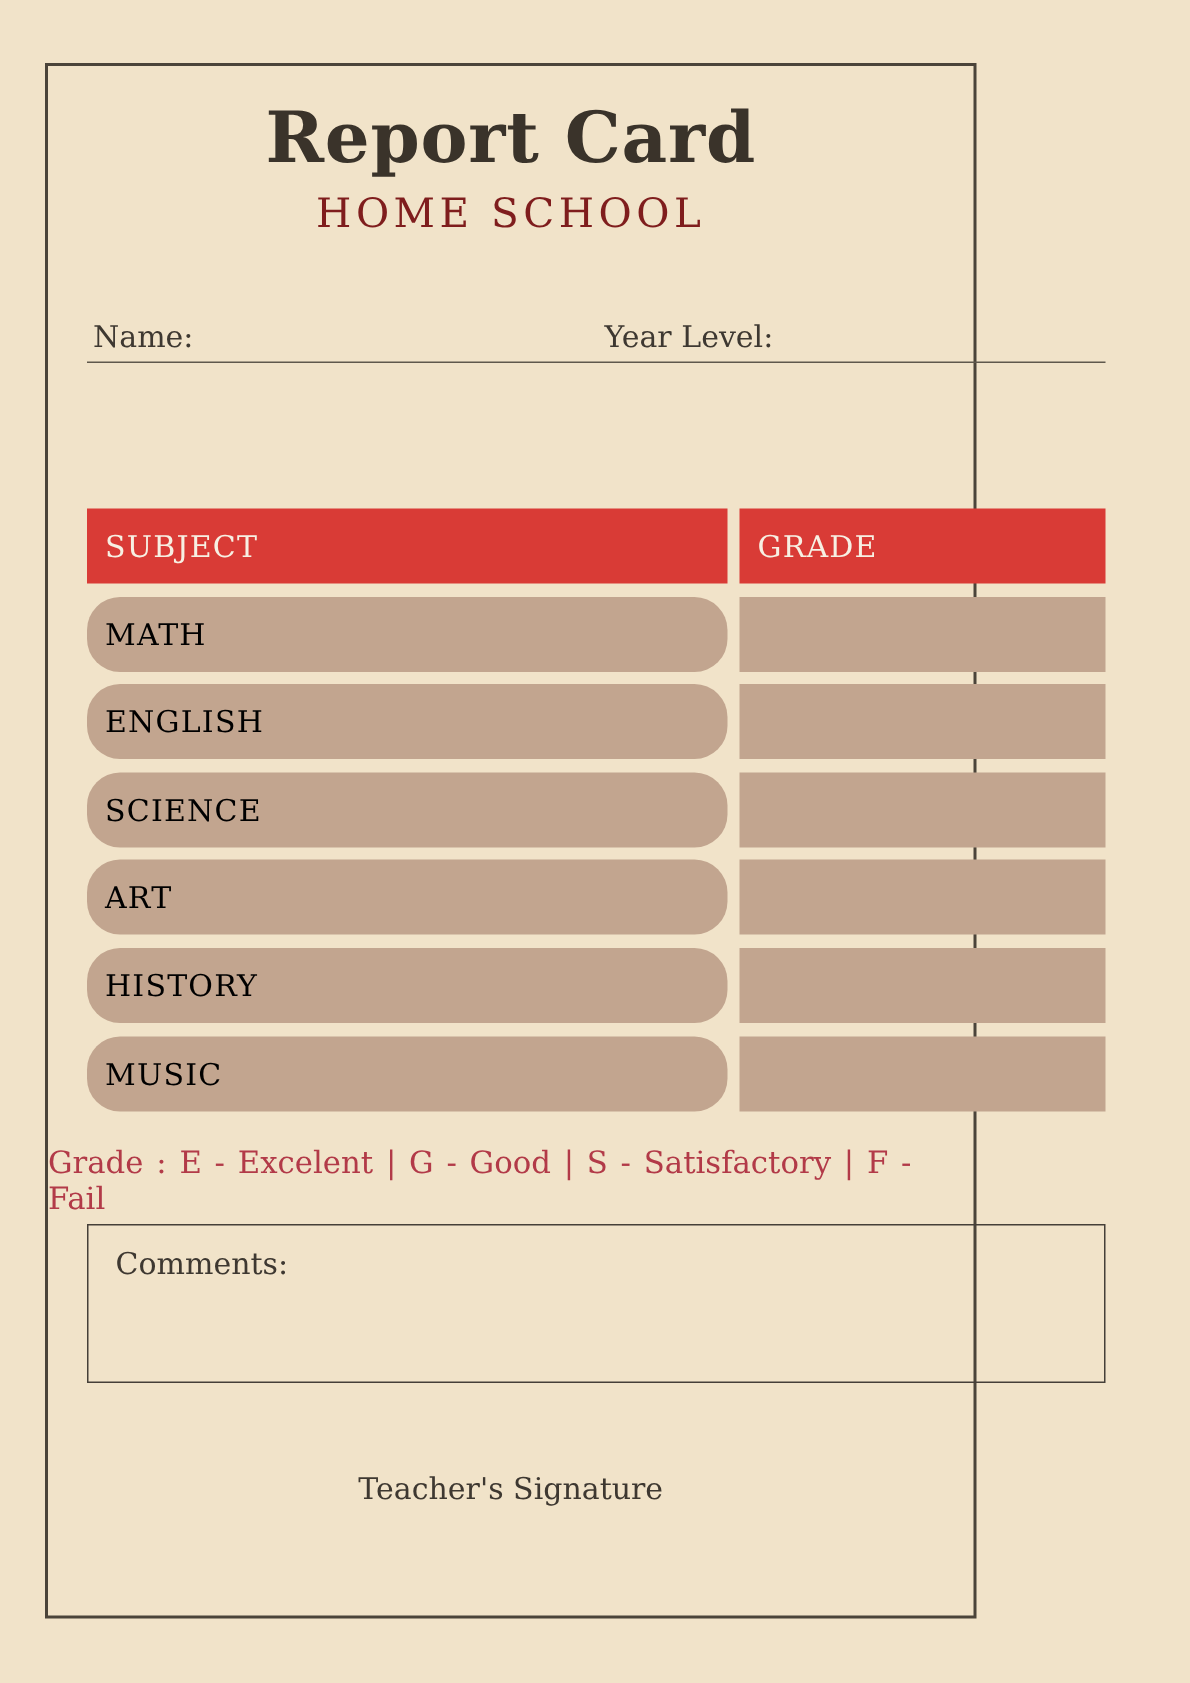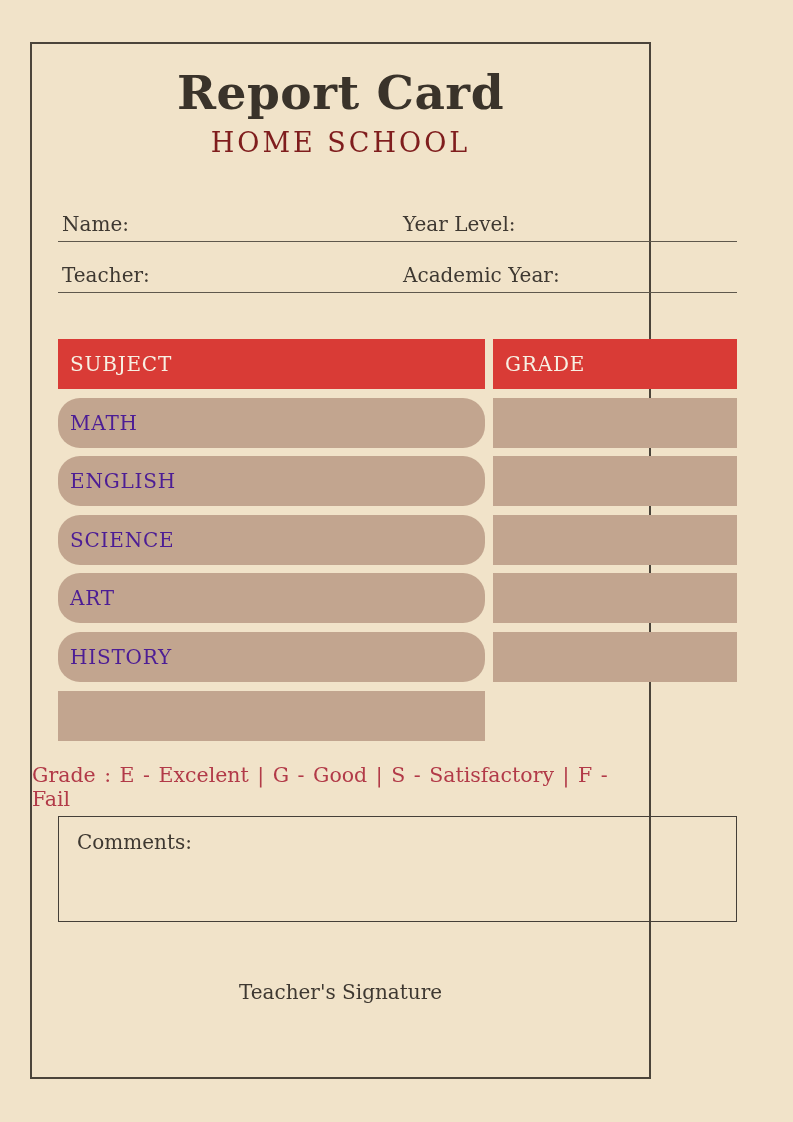--- a/index.html
+++ b/index.html
@@ -50,21 +50,21 @@
   }
   .cell{
     display:flex;align-items:center;
     padding-left:12px;box-sizing:border-box;
     font-size:20px;letter-spacing:0.8px;
   }
   .cell.head{
     background:#d93b36;color:#f7f0e3;
   }
   .cell.subject{
-    background:#c2a58f;color:#4c1d95;border-radius:22px;
+    background:#c2a58f;color:#000000;border-radius:22px;
   }
   .cell.grade{
     background:#c2a58f;color:#3e3831;
   }
 
   .legend{
     position:absolute;top:719px;left:0;width:100%;
     text-align:left;font-size:20.5px;color:#b23a48;
     word-spacing:2px;
   }
@@ -93,26 +93,20 @@
     <div class="subtitle">HOME SCHOOL</div>
   </div>
 
   <div class="fields">
     <div class="field-row">
       <span class="field-label first">Name:</span>
       <span class="field-value first"></span>
       <span class="field-label second">Year Level:</span>
       <span class="field-value second"></span>
     </div>
-    <div class="field-row">
-      <span class="field-label first">Teacher:</span>
-      <span class="field-value first"></span>
-      <span class="field-label second">Academic Year:</span>
-      <span class="field-value second"></span>
-    </div>
   </div>
 
   <div class="grade-table">
     <div class="cell head">SUBJECT</div>
     <div class="cell head">GRADE</div>
 
     <div class="cell subject">MATH</div>
     <div class="cell grade"></div>
 
     <div class="cell subject">ENGLISH</div>
@@ -120,20 +114,21 @@
 
     <div class="cell subject">SCIENCE</div>
     <div class="cell grade"></div>
 
     <div class="cell subject">ART</div>
     <div class="cell grade"></div>
 
     <div class="cell subject">HISTORY</div>
     <div class="cell grade"></div>
 
+    <div class="cell subject">MUSIC</div>
     <div class="cell grade"></div>
   </div>
 
   <div class="legend">Grade : E - Excelent | G - Good | S - Satisfactory | F - Fail</div>
 
   <div class="comments-box">
     <span class="comments-label">Comments:</span>
   </div>
 
   <div class="signature">Teacher's Signature</div>

